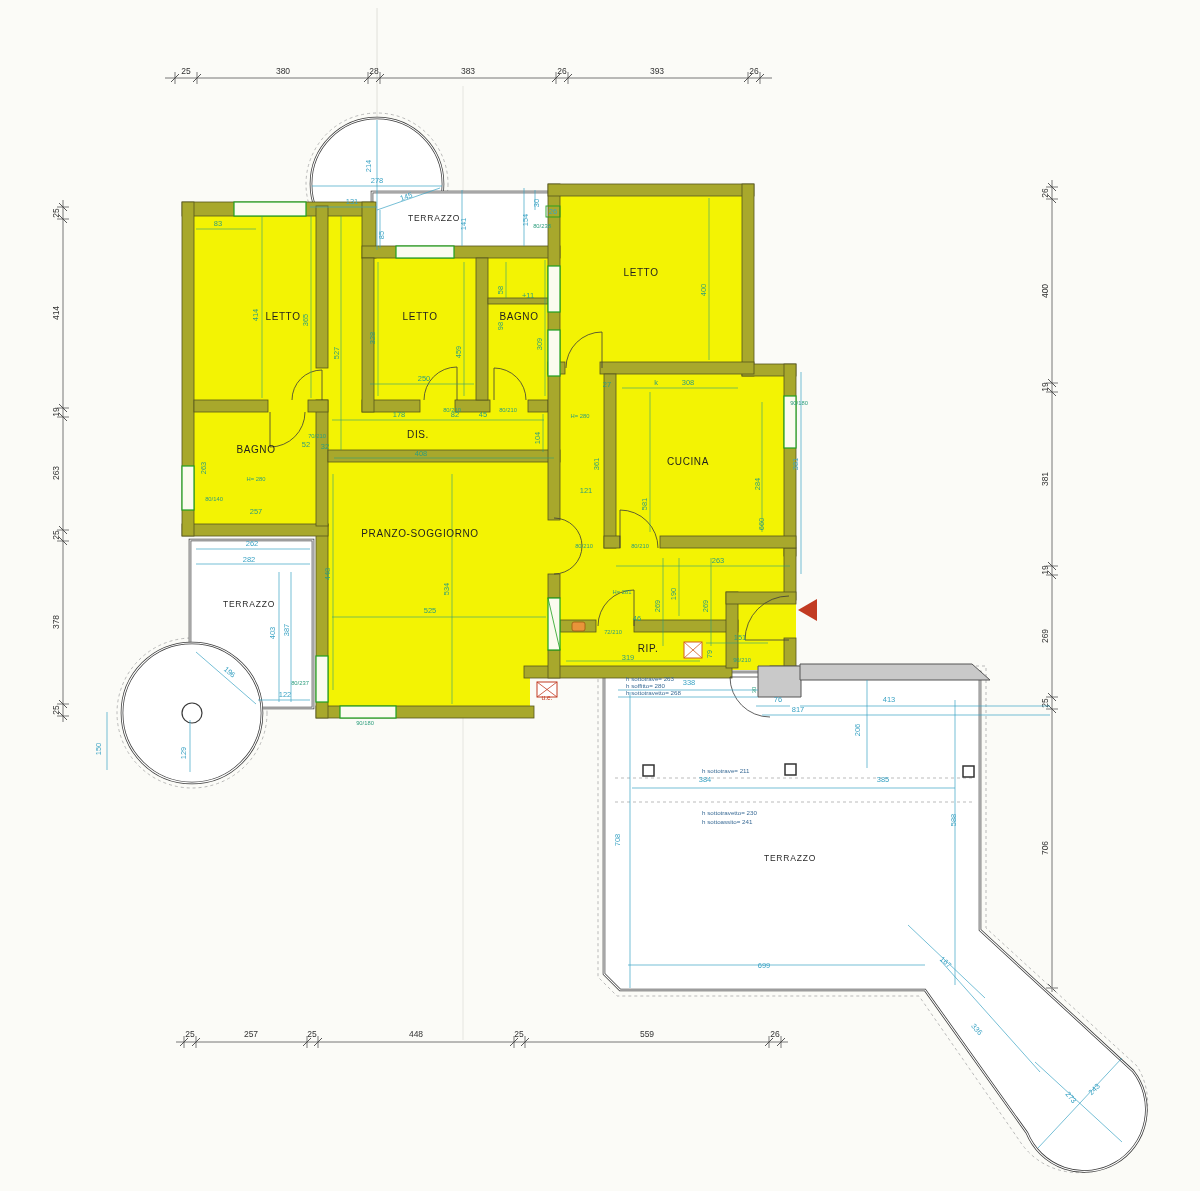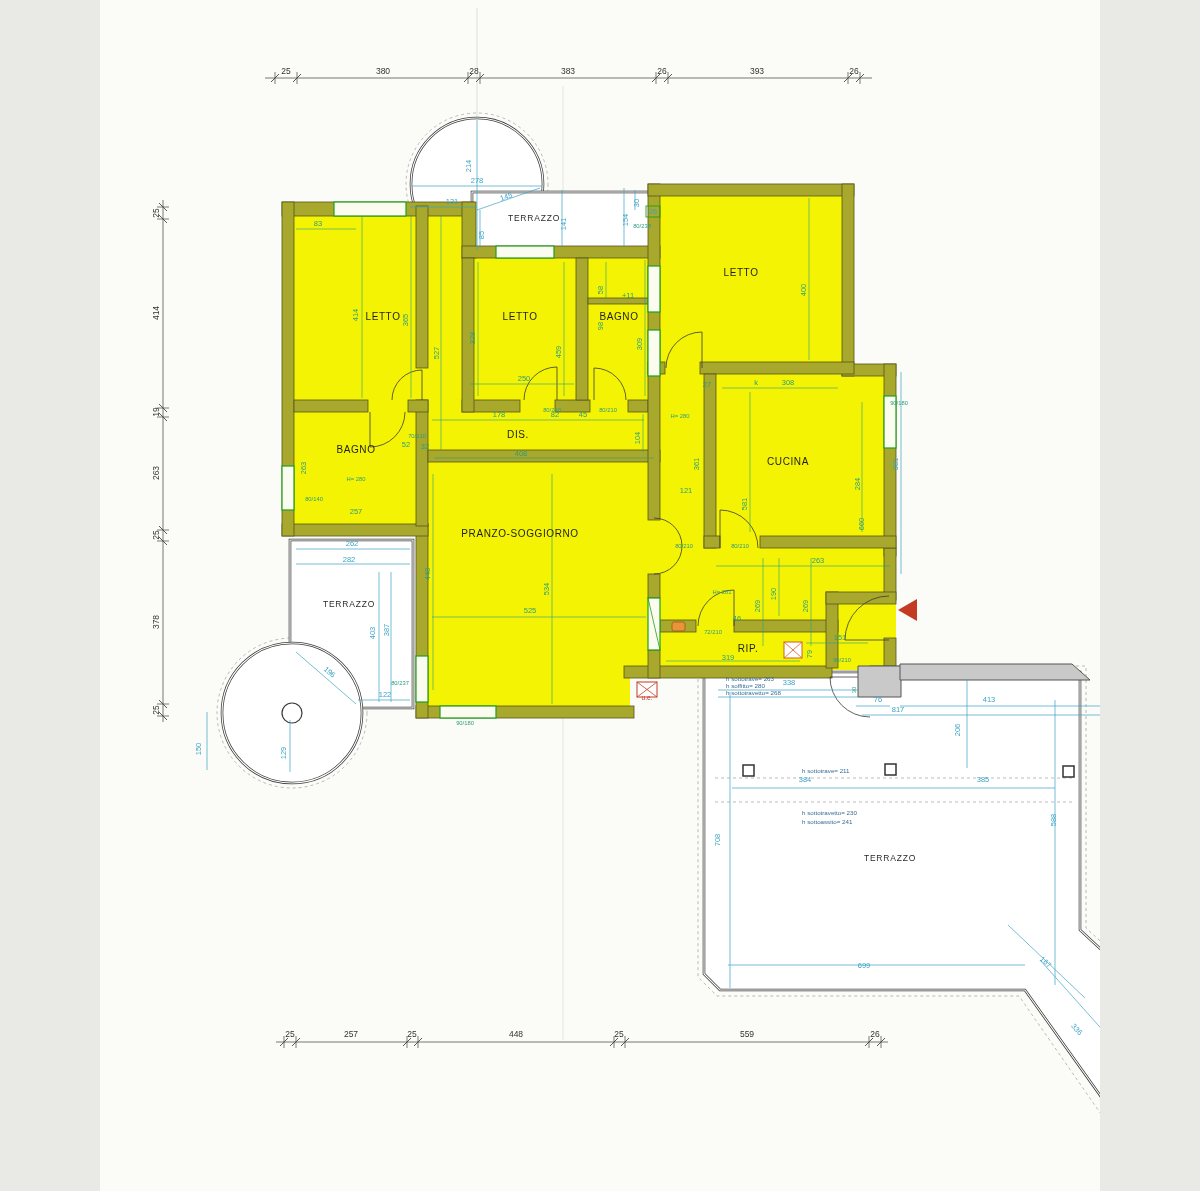--- a/index.html
+++ b/index.html
@@ -1,16 +1,16 @@
 <!DOCTYPE html>
 <html><head>
 <meta charset="utf-8">
 <style>
   html,body{margin:0;padding:0;background:#e9e9e6;}
-  .page{position:relative;width:1000px;height:1191px;background:#fbfbf7;margin:0 auto;
+  .page{position:relative;width:1200px;height:1191px;background:#fbfbf7;margin:0 auto;
         font-family:"Liberation Sans", sans-serif;overflow:hidden;}
   svg{position:absolute;left:0;top:0;}
   text{font-family:"Liberation Sans", sans-serif;}
   .room{font-size:10px;fill:#1f1f1f;letter-spacing:.6px;text-anchor:middle;}
   .room-sm{font-size:8.5px;fill:#2a2a2a;letter-spacing:.8px;text-anchor:middle;}
   .ck{font-size:8.5px;fill:#333;text-anchor:middle;}
   .dt{font-size:7.5px;fill:#2e9e7e;text-anchor:middle;}
   .db{font-size:7.5px;fill:#3ba3c4;text-anchor:middle;}
   .fr{font-size:5.8px;fill:#2e9e7e;text-anchor:middle;}
   .nt{font-size:6.2px;fill:#3a6b96;text-anchor:start;}

